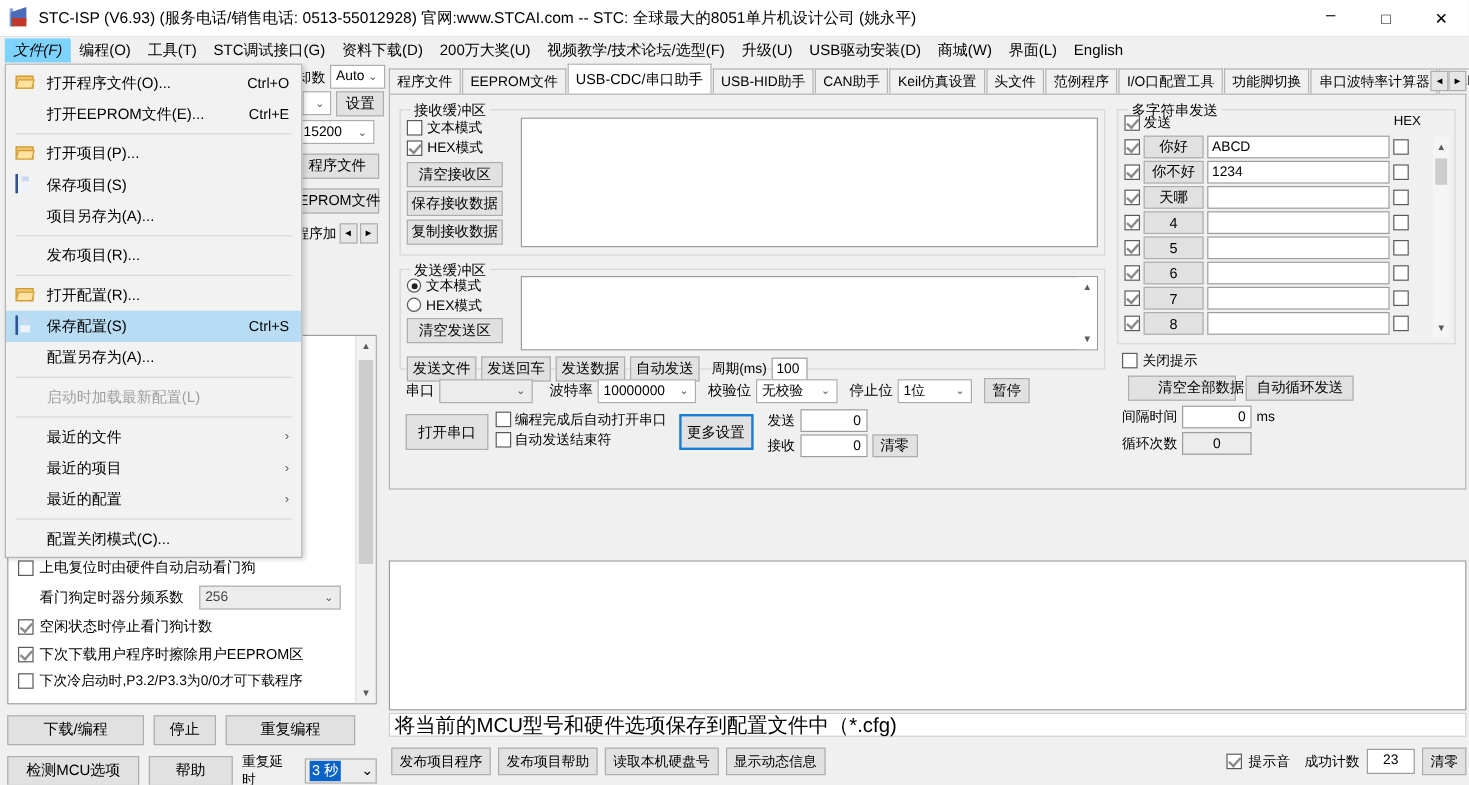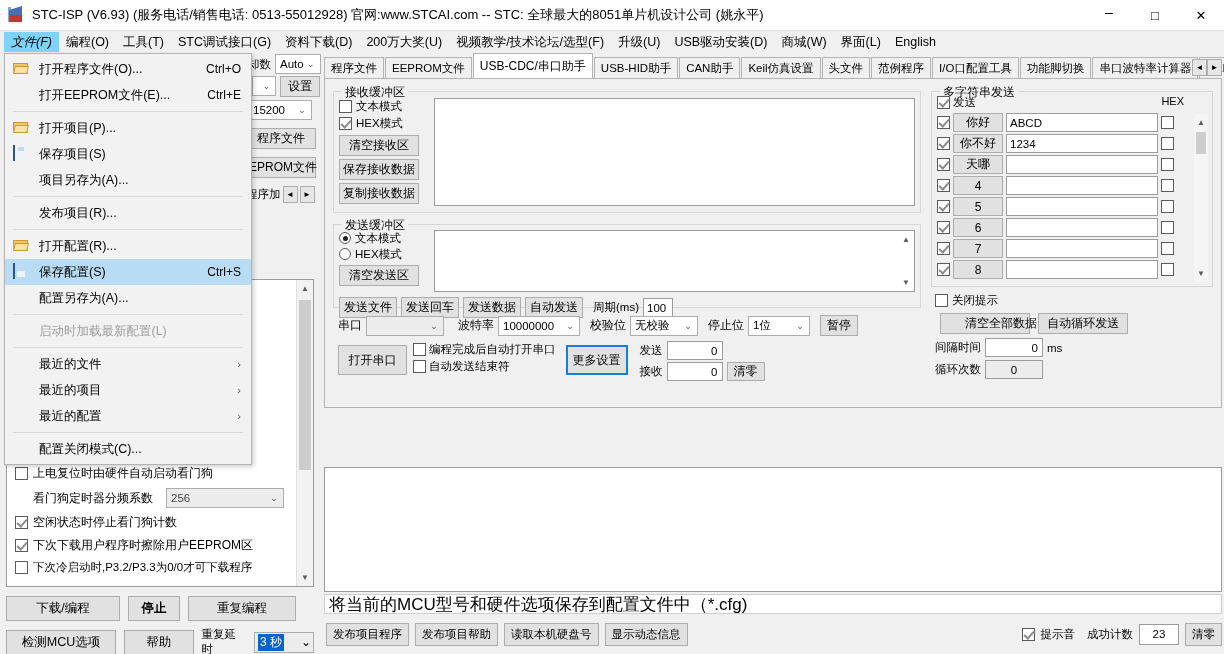--- a/index.html
+++ b/index.html
@@ -223,21 +223,21 @@
       <div class="vsb">
         <div class="ar">▲</div>
         <div class="thumb" style="top:20px;height:170px;"></div>
         <div class="ar" style="position:absolute;bottom:0;left:0;right:0;">▼</div>
       </div>
     </div>
 
     <div id="lbtns">
       <div class="brow">
         <div class="bigbtn" style="width:114px;">下载/编程</div>
-        <div class="bigbtn disabled" style="width:52px;font-weight:bold;">停止</div>
+        <div class="bigbtn disabled" style="width:52px;">停止</div>
         <div class="bigbtn" style="width:108px;">重复编程</div>
       </div>
       <div class="brow">
         <div class="bigbtn" style="width:114px;">检测MCU选项</div>
         <div class="bigbtn" style="width:72px;">帮助</div>
         <span class="tiny">重复延时</span>
         <div class="selcombo" style="width:62px;">
           <span class="hltxt">3 秒</span>
           <span class="arrow">⌄</span>
         </div>

